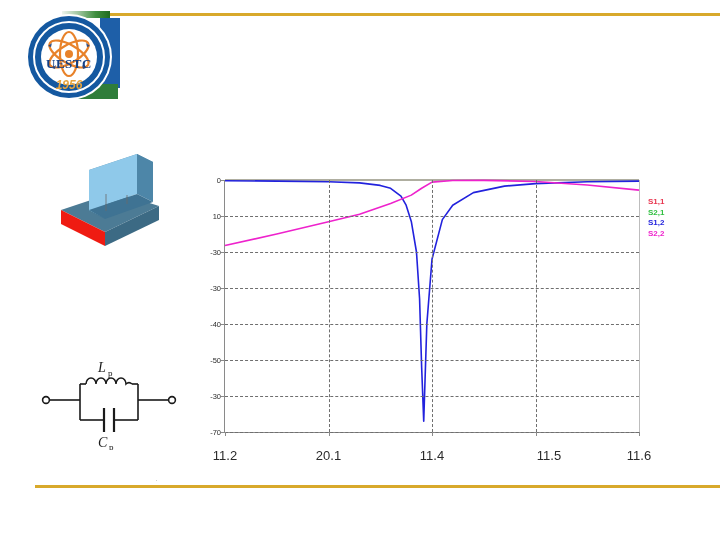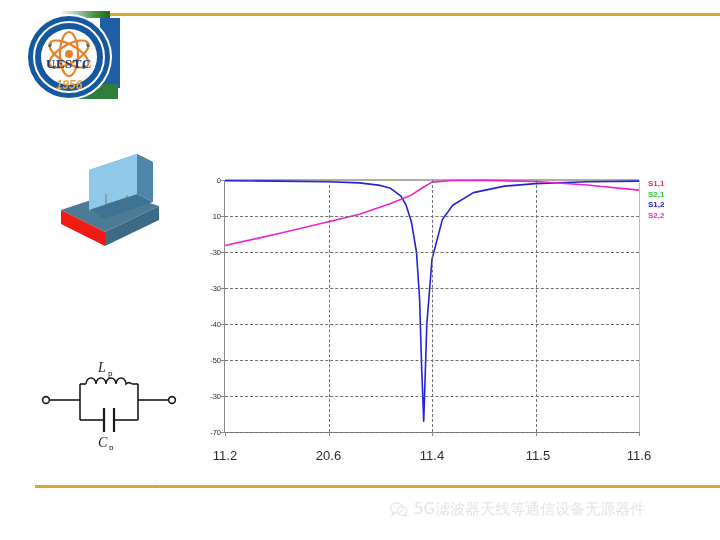--- a/index.html
+++ b/index.html
@@ -210,21 +210,21 @@
     left: 28px;
     width: 414px;
     top: 296px;
     text-align: center;
     font-size: 7.5px;
     color: #333333;
   }
   .legend {
     position: absolute;
     left: 452px;
-    top: 24px;
+    top: 42px;
     line-height: 10.5px;
   }
   .legend div {
     font-size: 8px;
     font-weight: bold;
     white-space: nowrap;
   }
 
   
   .footer-gold-line {
@@ -360,45 +360,34 @@
         <div class="gridline-h" style="top: 216px;"></div>
         <div class="ytick-mark" style="top: 216px;"></div>
         <div class="ytick-label" style="top: 216px;">-30</div>
         <div class="gridline-h" style="top: 252px;"></div>
         <div class="ytick-mark" style="top: 252px;"></div>
         <div class="ytick-label" style="top: 252px;">-70</div>
         <div class="xtick-mark" style="left: 0px;"></div>
         <div class="xtick-label" style="left: 0px;">11.2</div>
         <div class="gridline-v" style="left: 103.5px;"></div>
         <div class="xtick-mark" style="left: 103.5px;"></div>
-        <div class="xtick-label" style="left: 103.5px;">20.6</div>
+        <div class="xtick-label" style="left: 103.5px;">20.1</div>
         <div class="gridline-v" style="left: 207px;"></div>
         <div class="xtick-mark" style="left: 207px;"></div>
         <div class="xtick-label" style="left: 207px;">11.4</div>
         <div class="gridline-v" style="left: 310.5px;"></div>
         <div class="xtick-mark" style="left: 310.5px;"></div>
-        <div class="xtick-label" style="left: 313px;">11.5</div>
+        <div class="xtick-label" style="left: 324px;">11.5</div>
         <div class="xtick-mark" style="left: 414px;"></div>
         <div class="xtick-label" style="left: 414px; text-align: right;">11.6</div>
       </div>
     <div class="legend" id="legend">
         <div style="color: rgb(232, 52, 78);">S1,1</div>
         <div style="color: rgb(47, 191, 63);">S2,1</div>
         <div style="color: rgb(34, 34, 221);">S1,2</div>
         <div style="color: rgb(238, 34, 204);">S2,2</div>
       </div>
   </div>
 
   <div class="footer-dot">·</div>
   <div class="footer-gold-line"></div>
-  <div class="watermark">
-    <svg width="18" height="15" viewBox="0 0 18 15">
-      <ellipse cx="6.6" cy="6" rx="6" ry="5.1" fill="none" stroke="#e3e3e3" stroke-width="1.1"></ellipse>
-      <path d="M3.2 10.2 L2 13 L4.8 11.4" fill="none" stroke="#e3e3e3" stroke-width="1.1"></path>
-      <ellipse cx="12.2" cy="9" rx="5" ry="4.2" fill="none" stroke="#e3e3e3" stroke-width="1.1"></ellipse>
-      <path d="M15.6 12.3 L16.8 14.4 L14.5 13.3" fill="none" stroke="#e3e3e3" stroke-width="1.1"></path>
-      <circle cx="4.6" cy="5" r="0.8" fill="#e3e3e3"></circle>
-      <circle cx="8.6" cy="5" r="0.8" fill="#e3e3e3"></circle>
-    </svg>
-    <span>5G滤波器天线等通信设备无源器件</span>
-  </div>
 
 </div>
 
 </body></html>

